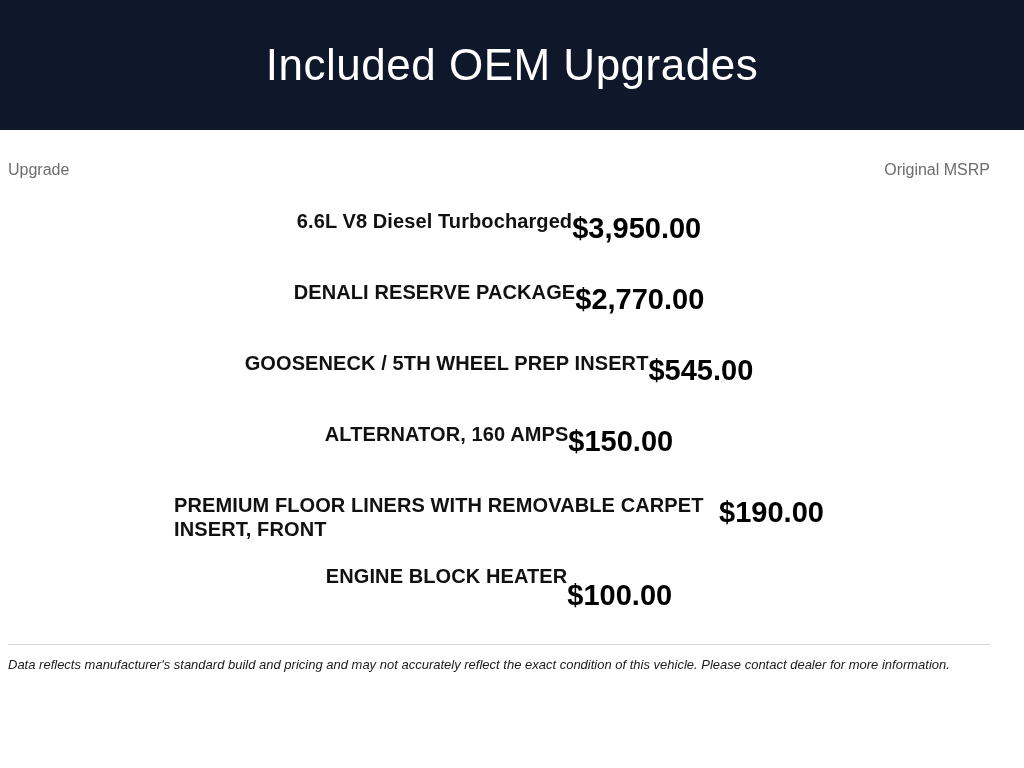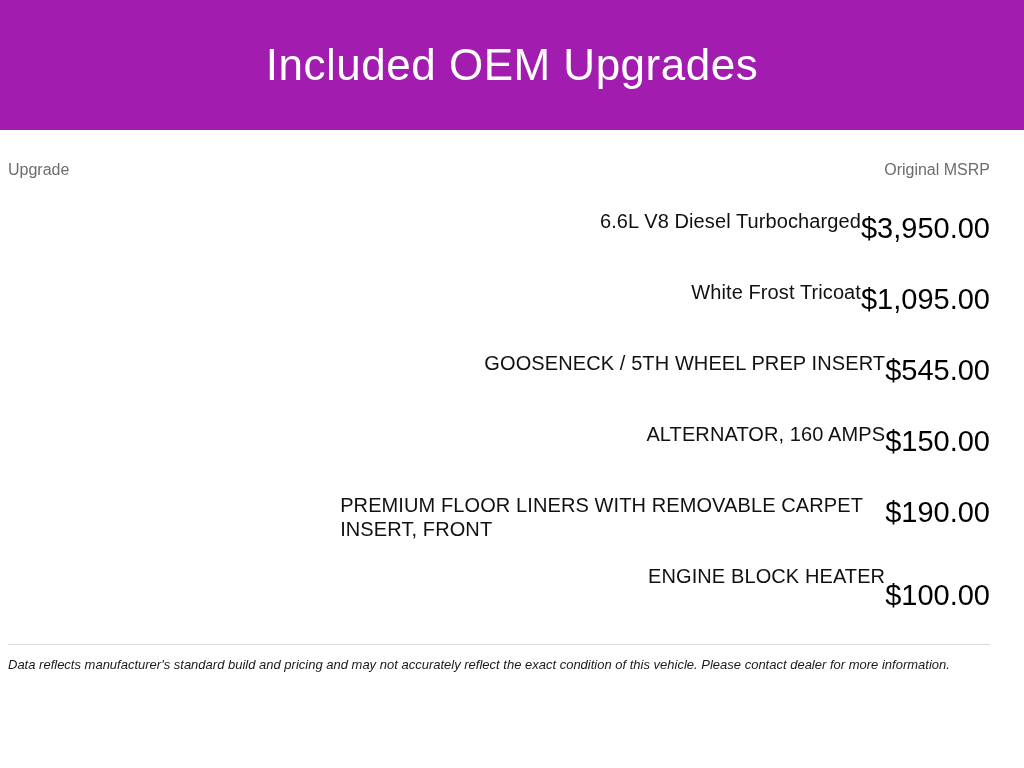--- a/index.html
+++ b/index.html
@@ -36,23 +36,24 @@
     margin-top: 31px;
     font-size: 16px;
     line-height: 18px;
     color: #6d6d6d;
   }
   .rows {
     margin-top: 14px;
   }
   .row {
     display: flex;
-    justify-content: flex-end;
+    justify-content: center;
     align-items: flex-start;
     min-height: 71px;
+    font-weight: bold;
   }
   .row:nth-child(6) { min-height: 94px; }
   .row:nth-child(7) { min-height: 52px; }
   .upgrade-name {
     padding-top: 16px;
     font-size: 20px;
     line-height: 24px;
     color: #111111;
     max-width: 545px;
     letter-spacing: 0.1px;
@@ -73,37 +74,37 @@
     margin: 12px 0 4px 0;
     font-size: 13px;
     line-height: 16px;
     font-style: italic;
     color: #1a1a1a;
   }
 </style>
 </head>
 <body>
 
-<div class="banner" style="background: #a21caf;">
+<div class="banner" style="background: #0f172a;">
   <h1 class="title" style="color: rgb(255, 255, 255);">Included OEM Upgrades</h1>
 </div>
 
 <div class="content">
   <div class="col-headers">
     <span class="col-upgrade">Upgrade</span>
     <span class="col-msrp">Original MSRP</span>
   </div>
   <div class="rows" id="rows">
       <div class="row">
         <div class="upgrade-name">6.6L V8 Diesel Turbocharged</div>
         <div class="price">$3,950.00</div>
       </div>
       <div class="row">
-        <div class="upgrade-name">White Frost Tricoat</div>
-        <div class="price">$1,095.00</div>
+        <div class="upgrade-name">DENALI RESERVE PACKAGE</div>
+        <div class="price">$2,770.00</div>
       </div>
       <div class="row">
         <div class="upgrade-name">GOOSENECK / 5TH WHEEL PREP INSERT</div>
         <div class="price">$545.00</div>
       </div>
       <div class="row">
         <div class="upgrade-name">ALTERNATOR, 160 AMPS</div>
         <div class="price">$150.00</div>
       </div>
       <div class="row">

